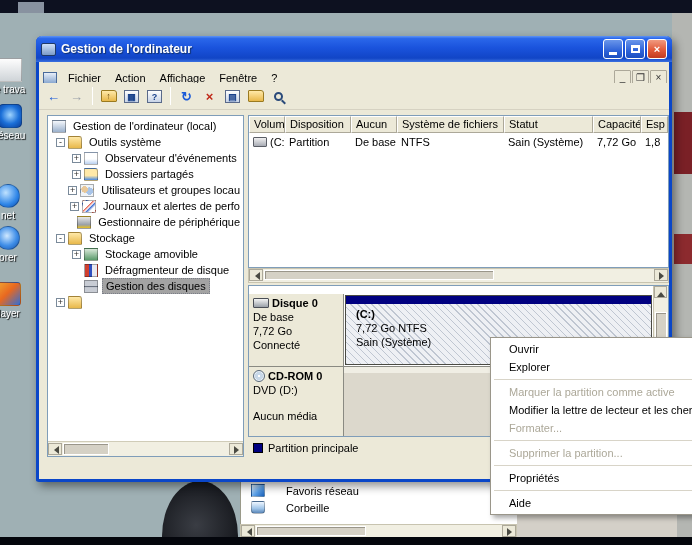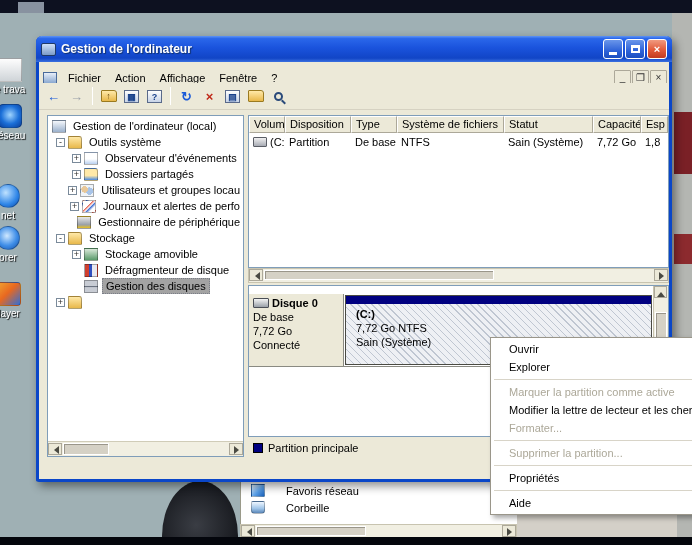--- a/index.html
+++ b/index.html
@@ -375,21 +375,21 @@
           <div class="sb-btn" style="right:0; top:1px;">
               <span class="tri tri-r"></span>
             </div>
         </div>
       </div>
 
       <div class="pane vol-pane">
         <div class="vol-header">
           <div class="vh c0">Volume</div>
           <div class="vh c1">Disposition</div>
-          <div class="vh c2">Type</div>
+          <div class="vh c2">Aucun</div>
           <div class="vh c3">Système de fichiers</div>
           <div class="vh c4">Statut</div>
           <div class="vh c5">Capacité</div>
           <div class="vh c6">Esp</div>
         </div>
         <div class="vol-row">
           <div class="vc c0 vc-vol">
               <span class="vol-disk-ic"></span>
               <span>(C:)</span>
             </div>
@@ -427,20 +427,31 @@
           <div class="part-area">
             <div class="part-strip"></div>
             <div class="part-text">
               <div class="part-name">(C:)</div>
               <div>7,72 Go NTFS</div>
               <div>Sain (Système)</div>
             </div>
           </div>
         </div>
 
+        <div class="disk-row row-cdrom">
+          <div class="disk-card">
+            <div class="dc-title">
+                <span class="cd-ic"></span>
+                <span>CD-ROM 0</span>
+              </div>
+            <div class="dc-line">DVD (D:)</div>
+            <div class="dc-line" style="margin-top:14px;">Aucun média</div>
+          </div>
+          <div class="cd-area"></div>
+        </div>
 
         <div class="g-vscroll">
           <div class="sb-btn" style="left:0; top:0; width:13px;">
               <span class="tri tri-u"></span>
             </div>
           <div class="g-vthumb"></div>
           <div class="sb-btn" style="left:0; bottom:0; width:13px;">
               <span class="tri tri-d"></span>
             </div>
         </div>

